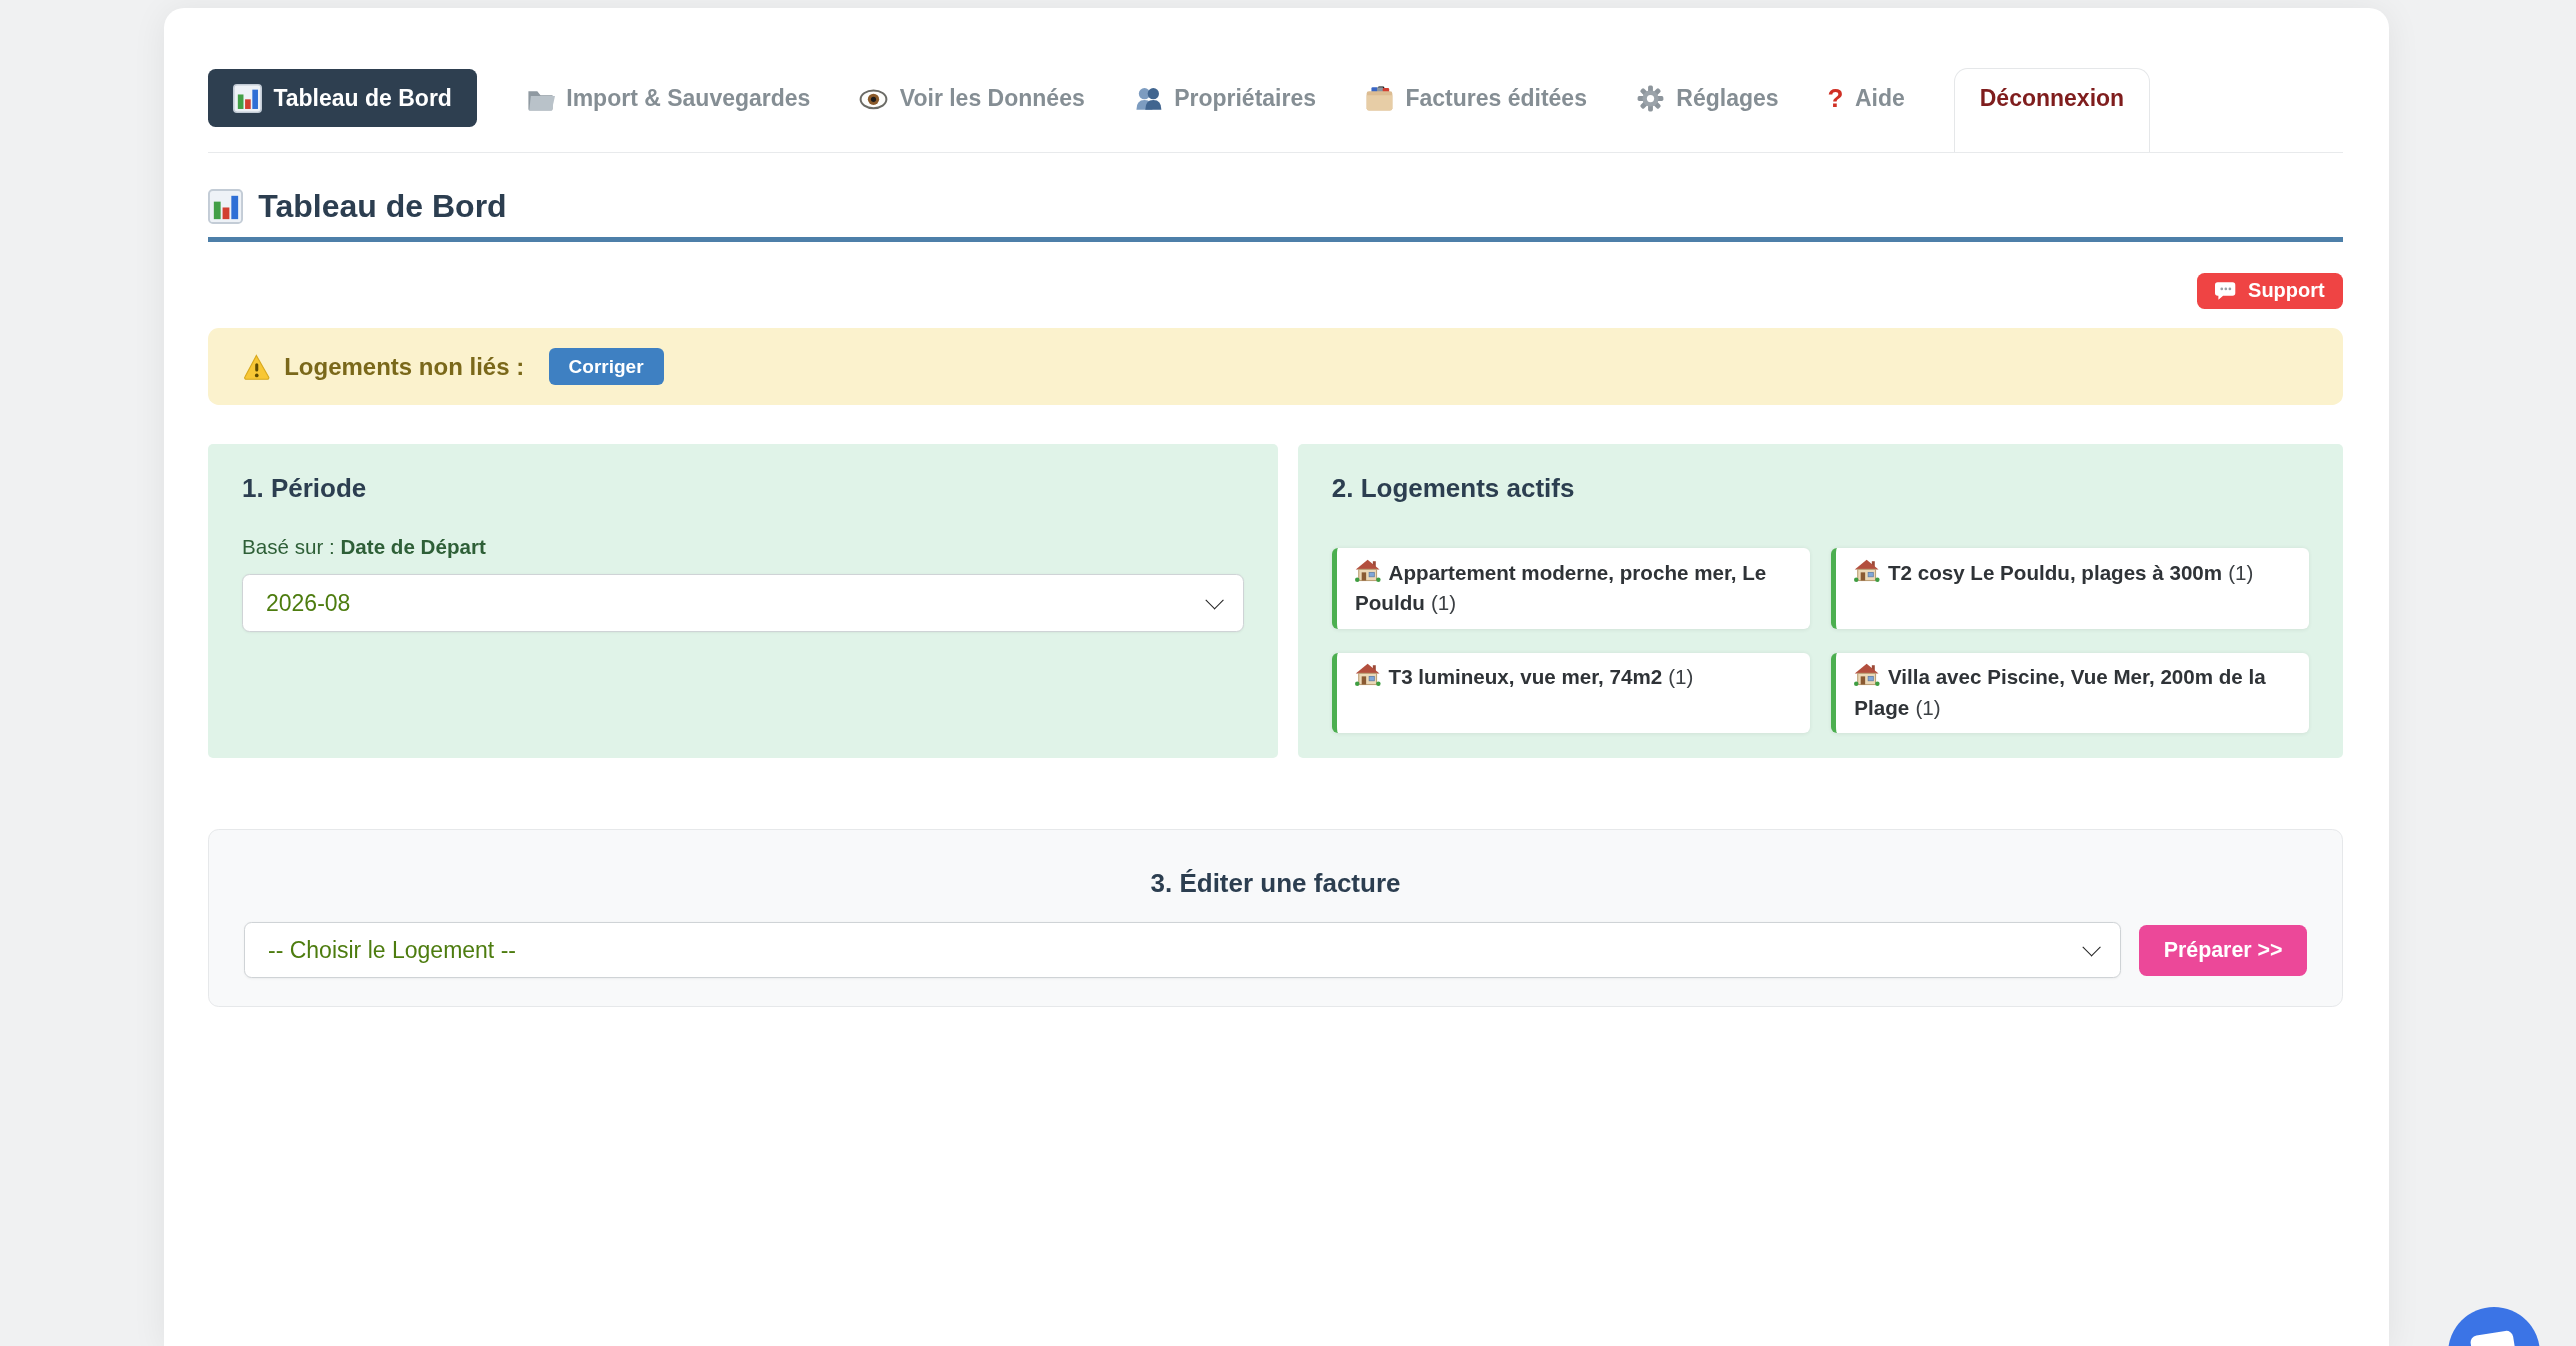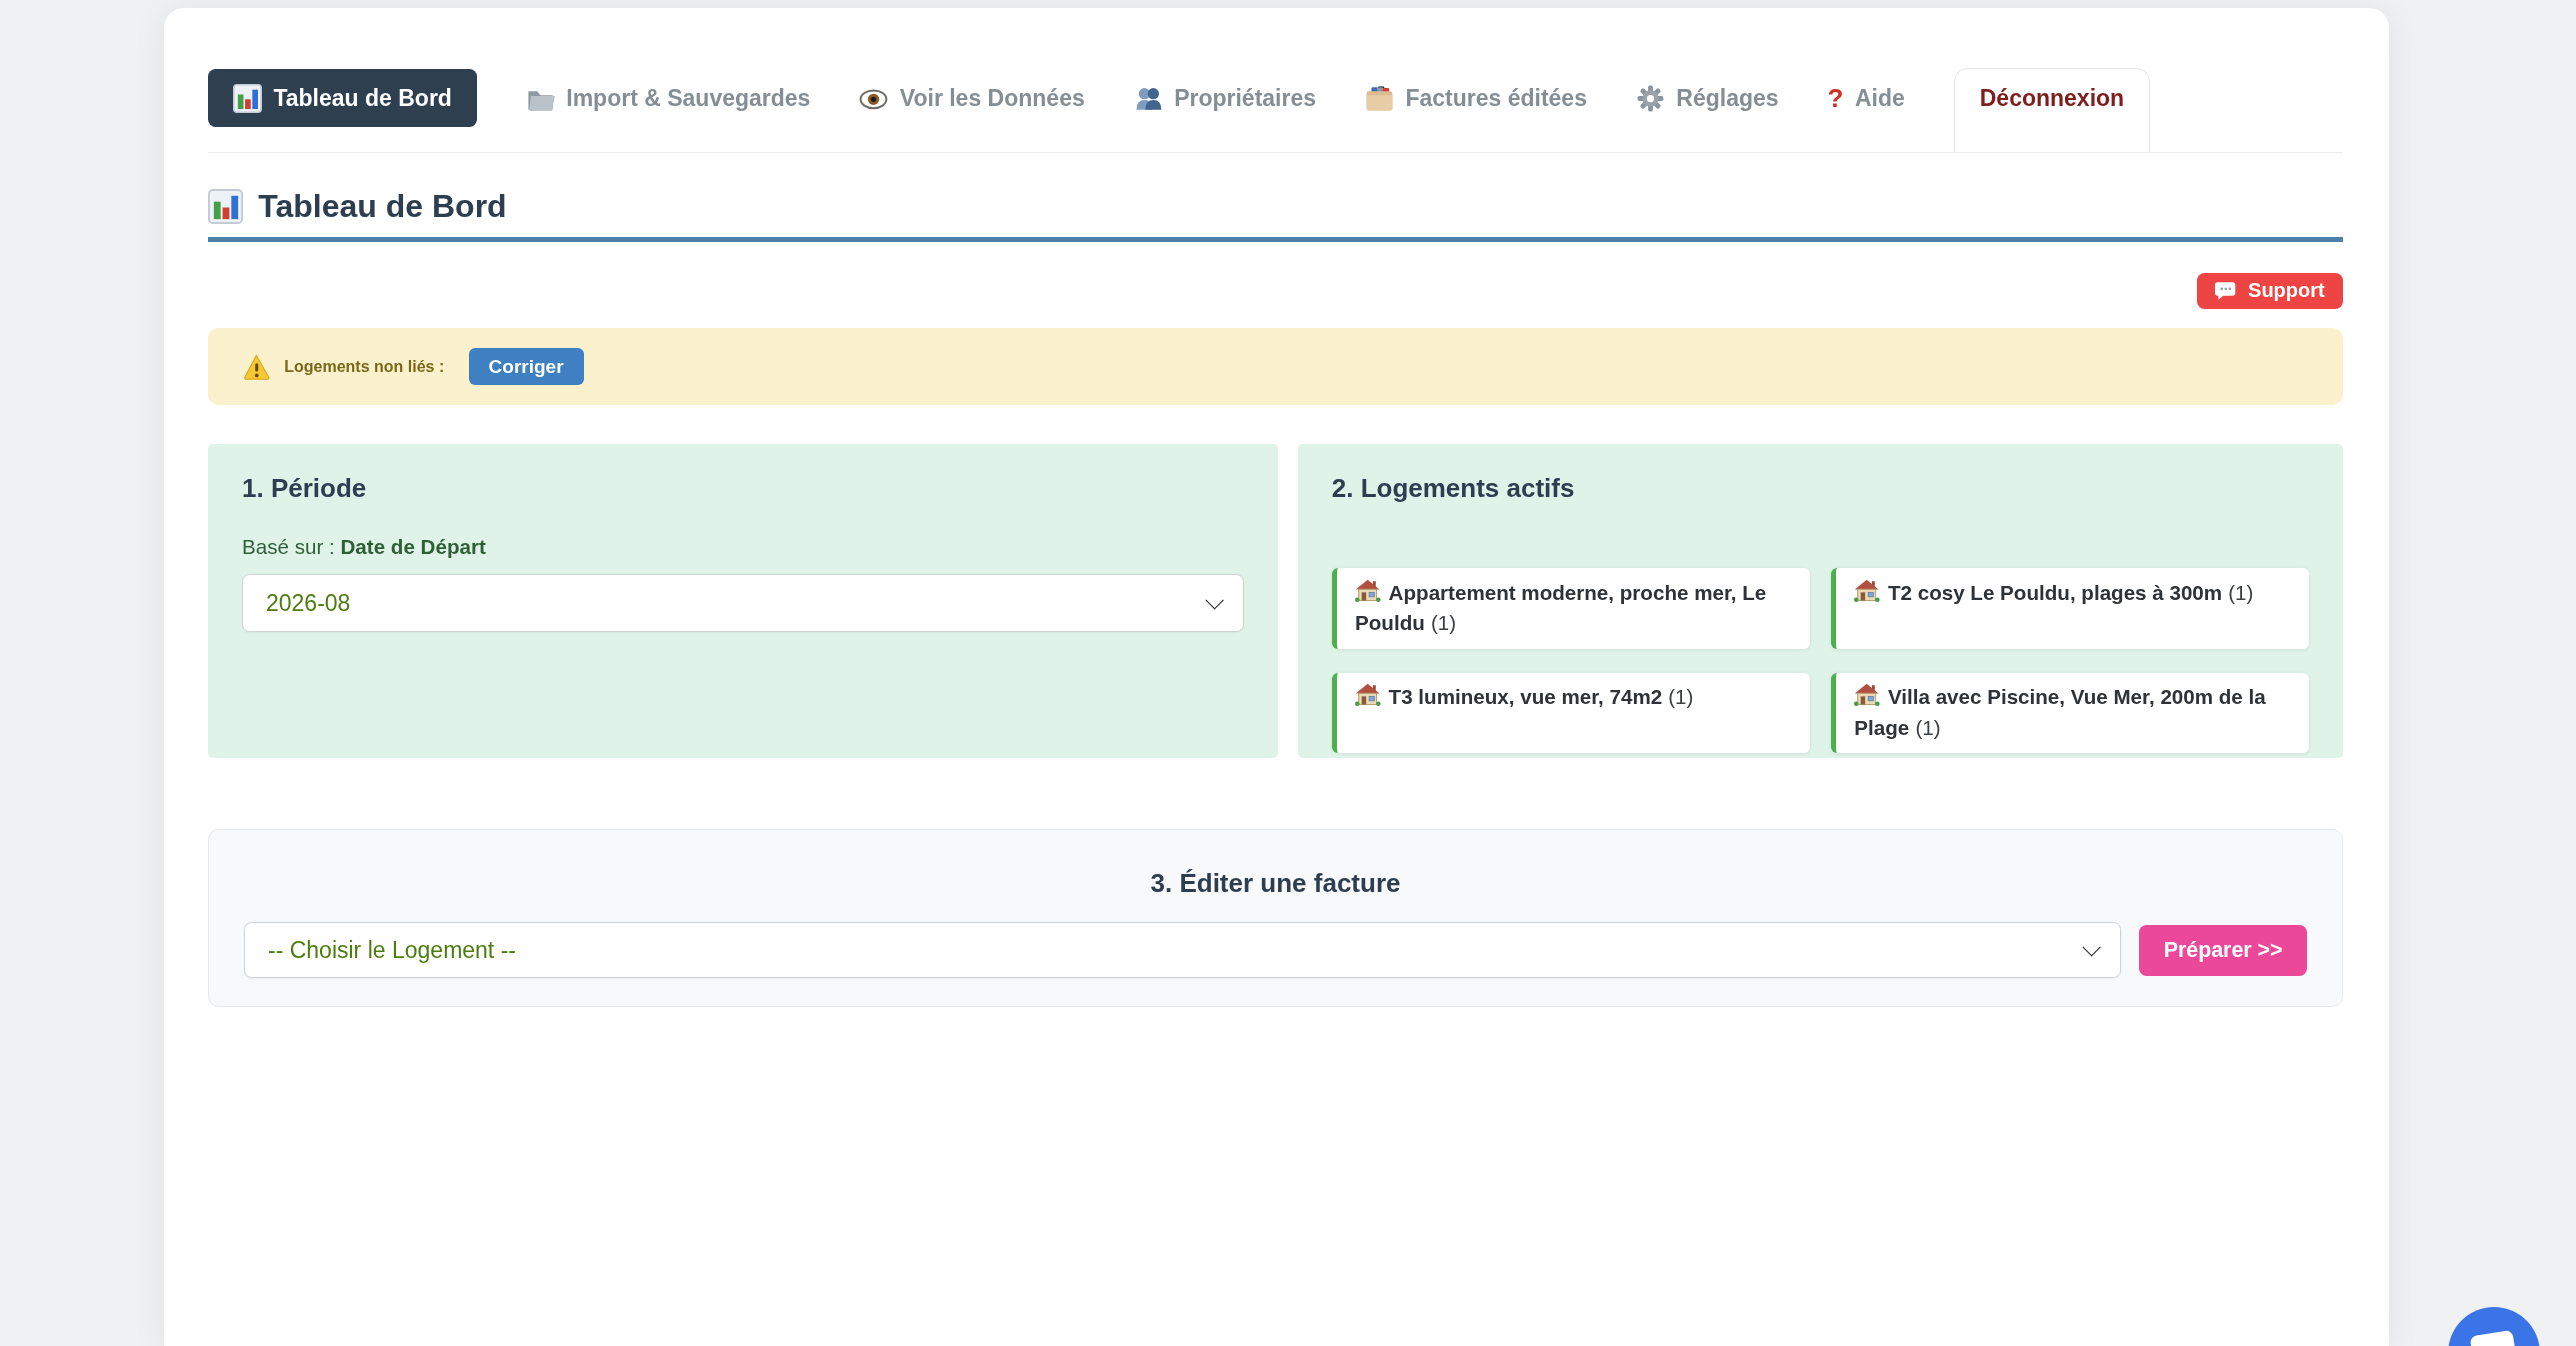--- a/index.html
+++ b/index.html
@@ -58,21 +58,21 @@
     font-family:inherit;font-size:20px;font-weight:700;
     padding:6.9px 18.3px;border-radius:7.6px;
   }
 
   
   .warning{
     margin-top:19px;background:#fbf2cd;border-radius:10.7px;
     height:77px;display:flex;align-items:center;gap:13.7px;
     padding:0 35px;
   }
-  .warning-text{font-size:16px;font-weight:700;color:#7a681a;}
+  .warning-text{font-size:24px;font-weight:700;color:#7a681a;}
   .corriger-btn{
     margin-left:10.7px;background:#3e80c2;color:#fff;border:none;cursor:pointer;
     font-family:inherit;font-size:19px;font-weight:700;
     padding:7.6px 20px;border-radius:6.1px;
   }
 
   
   .panels{display:flex;gap:20px;margin-top:39px;height:314px;}
   .panel{
     background:#e0f3e8;border-radius:5px;padding:29px 34px;
@@ -94,21 +94,21 @@
   select{
     -webkit-appearance:none;appearance:none;
     width:100%;height:58px;background:#fff;color:#4d7c0f;
     border:0.8px solid #cfd3d6;border-radius:7.6px;
     font-family:inherit;font-size:23px;padding:0 46px 0 23px;
     box-shadow:0 0.8px 2.3px rgba(0,0,0,.05);cursor:pointer;box-sizing:border-box;
   }
   .period-select-wrap{margin-top:15.3px;}
 
   .lodging-grid{
-    margin-top:64px;display:grid;grid-template-columns:1fr 1fr;
+    margin-top:44px;display:grid;grid-template-columns:1fr 1fr;
     gap:24.4px 21.4px;align-items:stretch;
   }
   .lcard{
     background:#fff;border-left:5.3px solid #4caf50;border-radius:6.1px;
     padding:9.2px 18.3px;box-shadow:0 0.8px 4.6px rgba(0,0,0,.07);
     font-size:20.6px;font-weight:700;color:#2f3337;line-height:1.5;
   }
   .lcard .hicon{width:26px;height:23px;vertical-align:-2.3px;margin-right:7.6px;}
   .lcount{font-weight:400;color:#3c4044;margin-left:6.1px;}
 

